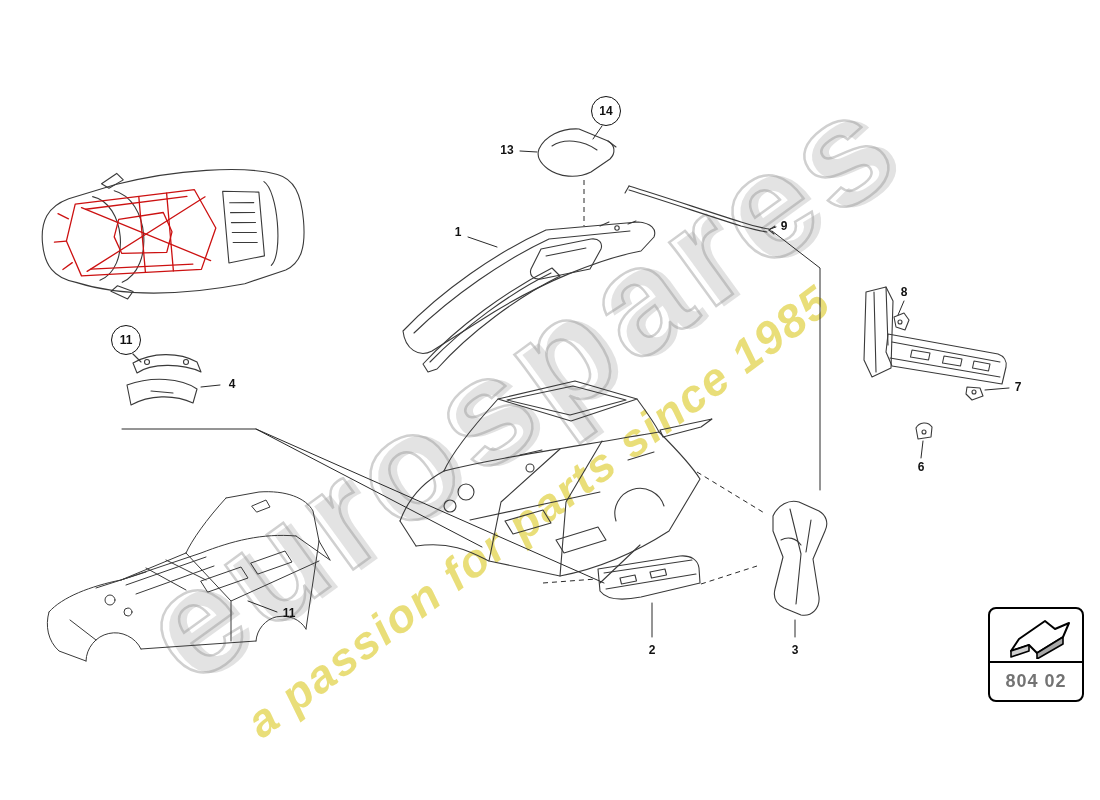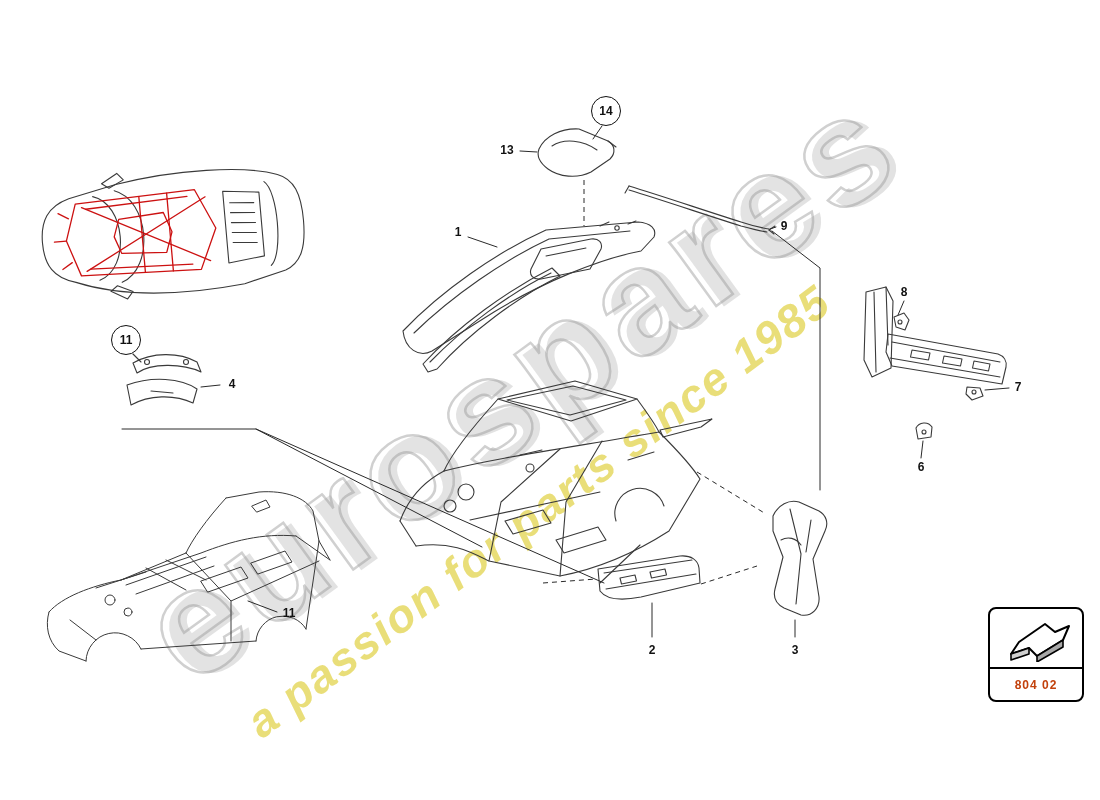--- a/index.html
+++ b/index.html
@@ -32,21 +32,21 @@
     width:30px; height:30px; border:1.6px solid #111; border-radius:50%;
     display:flex; align-items:center; justify-content:center; background:transparent;
   }
   
   .badge {
     position:absolute; left:988px; top:607px; width:96px; height:95px;
     border:2.5px solid #000; border-radius:8px; background:#fff;
     display:flex; flex-direction:column; z-index:4;
   }
   .badge-icon { flex:1; display:flex; align-items:center; justify-content:center; border-bottom:2.2px solid #000; }
-  .badge-code { height:31px; display:flex; align-items:center; justify-content:center; font-size:12px; font-weight:700; letter-spacing:1px; color:#c2410c; }
+  .badge-code { height:37px; display:flex; align-items:center; justify-content:center; font-size:18px; font-weight:700; letter-spacing:1px; color:#737373; }
 </style>
 </head>
 <body>
 
 <div class="canvas">
 
   <div class="wm wm-brand">eurospares</div>
   <div class="wm wm-tagline">a passion for parts since 1985</div>
 
   <svg class="art" width="1100" height="800" viewBox="0 0 1100 800">

